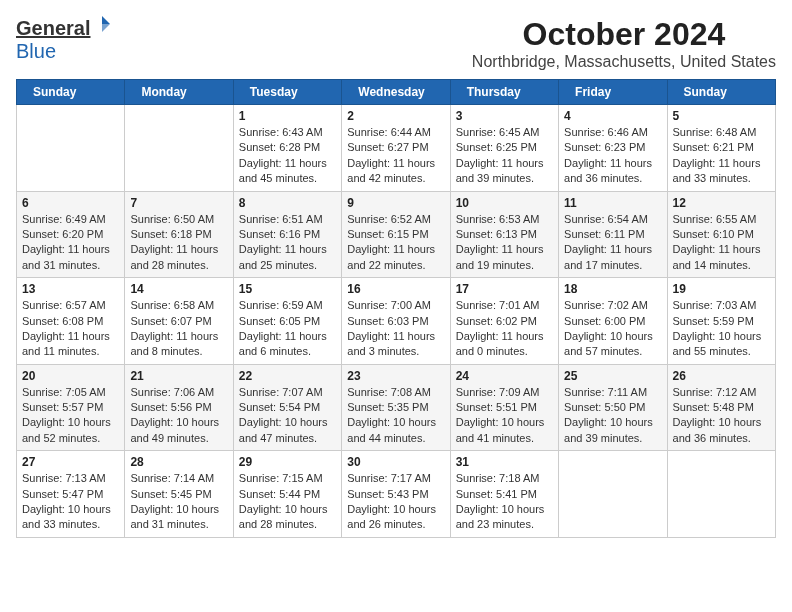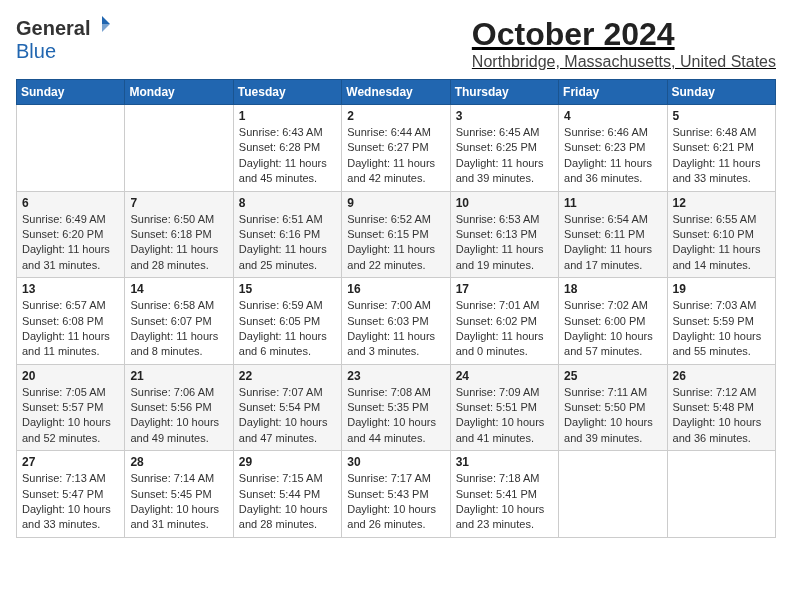--- a/index.html
+++ b/index.html
@@ -15,41 +15,40 @@
       justify-content: space-between;
       align-items: flex-start;
       margin-bottom: 8px;
     }
     .logo {
       display: flex;
       flex-direction: column;
       align-items: flex-start;
     }
     .title-block {
-      text-align: left;
-      text-decoration: underline;
+      text-align: center;
     }
     .month-title {
       font-size: 32px;
       font-weight: bold;
       color: #222;
     }
     .location {
       font-size: 16px;
       color: #444;
     }
     .calendar {
       width: 100%;
       border-collapse: collapse;
       font-size: 10.5px;
     }
     .calendar th {
       background: #2166b0;
       color: #fff;
-      padding: 5px 4px;
+      padding: 5px 16px;
       text-align: left;
       font-size: 12px;
       border: 1px solid #1a5490;
     }
     .calendar td {
       border: 1px solid #ccc;
       vertical-align: top;
       padding: 4px 5px;
       height: 80px;
       width: 108px;
@@ -72,20 +71,21 @@
     }
     .empty { background: #f9f9f9; }
     .logo-row {
       display: flex;
       align-items: center;
     }
     .logo-g {
       font-size: 20px;
       font-weight: bold;
       color: #333;
+      text-decoration: underline;
     }
     .logo-b {
       font-size: 20px;
       font-weight: normal;
       color: #2166b0;
     }
     .logo-flag {
       display: inline-block;
       margin-left: 2px;
       position: relative;

